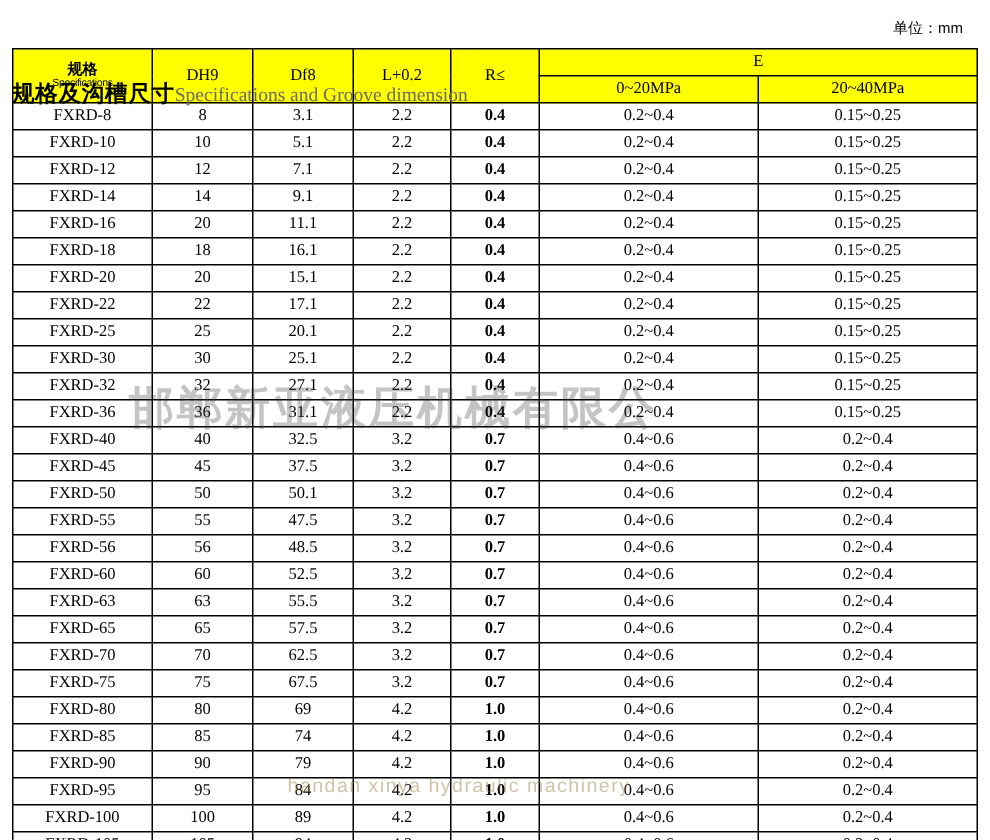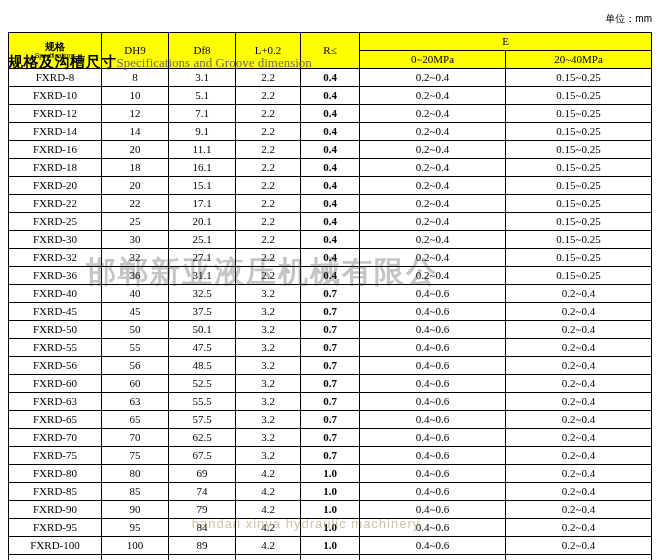--- a/index.html
+++ b/index.html
@@ -37,21 +37,21 @@
     letter-spacing: 0.5px;
     margin-top: 47px;
   }
   .title-en {
     font-family: "Liberation Serif", serif;
     font-size: 13px;
     color: #6b6b6b;
   }
   .unit {
     position: absolute;
-    right: 0;
+    right: 10px;
     bottom: 2px;
     font-family: "Liberation Sans", sans-serif;
     font-size: 10px;
     color: #000;
   }
   table.spec {
     border-collapse: collapse;
     width: 644px;
     margin-top: 4px;
     table-layout: fixed;

